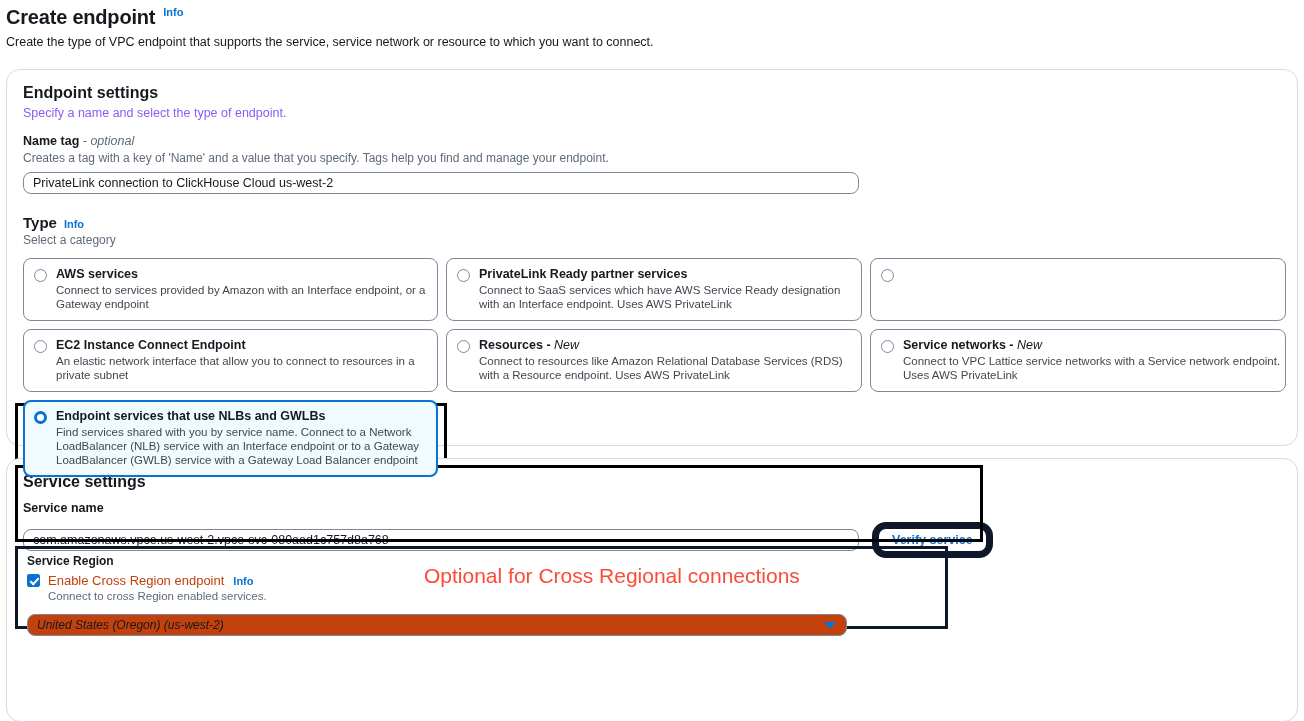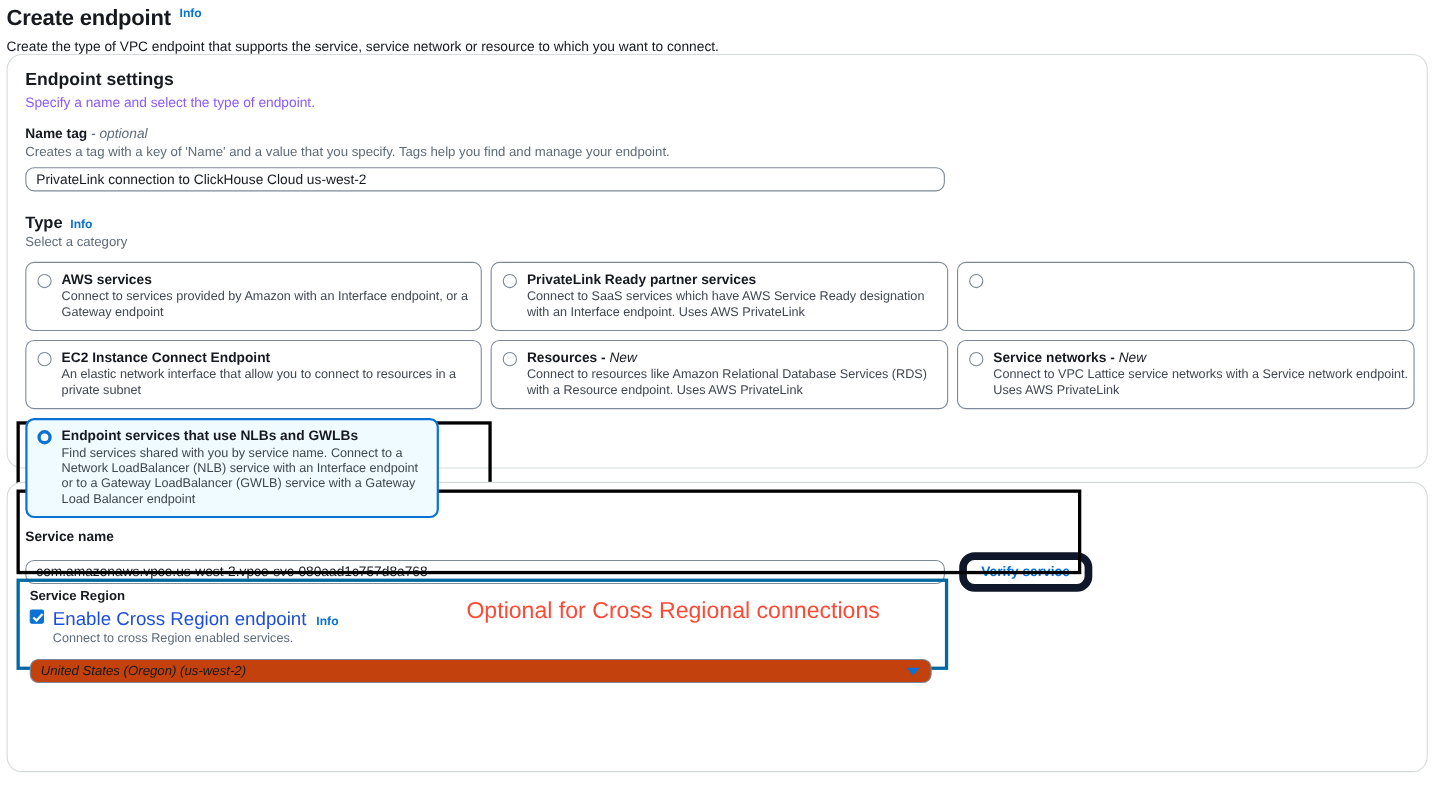--- a/index.html
+++ b/index.html
@@ -35,21 +35,21 @@
     margin-top: 6px;
   }
 
   
   .panel {
     border: 1px solid #d5dbdb;
     border-radius: 14px;
     background: #fff;
     margin: 0 6px;
   }
-  #endpoint-settings-panel { height: 377px; position: relative; }
+  #endpoint-settings-panel { margin-top: 20px; height: 377px; position: relative; }
   #service-settings-panel { margin-top: 12px; height: 264px; position: relative; }
 
   .panel-inner { padding: 14px 16px 0 16px; }
 
   .section-title {
     font-size: 16px;
     font-weight: bold;
     color: #16191f;
   }
   .section-desc {
@@ -152,21 +152,21 @@
     position: absolute;
     left: 8px;
     top: 333px;
     width: 432px;
     height: 78px;
     border: 3px solid #000;
     pointer-events: none;
   }
   .tile-row-selected {
     margin-top: 8px;
-    width: 376px;
+    width: 415px;
     position: relative;
     z-index: 1;
   }
 
   
   #service-settings-highlight {
     position: absolute;
     left: 8px;
     top: 6px;
     width: 968px;
@@ -199,23 +199,23 @@
     padding: 4px 13px;
     cursor: pointer;
     white-space: nowrap;
   }
 
   
   #service-region-box {
     position: absolute;
     left: 8px;
     top: 87px;
-    width: 847px;
+    width: 933px;
     height: 83px;
-    border: 3px solid #0369a1;
+    border: 3px solid #0f172a;
     padding: 5px 0 0 9px;
   }
   .region-label {
     font-size: 12px;
     font-weight: bold;
     color: #16191f;
   }
   .check-row { display: flex; align-items: flex-start; gap: 8px; margin-top: 5px; }
   .checkbox {
     width: 13px; height: 13px;
@@ -230,21 +230,21 @@
   .checkbox::after {
     content: "";
     position: absolute;
     left: 4px; top: 1px;
     width: 3px; height: 7px;
     border: solid #fff;
     border-width: 0 2px 2px 0;
     transform: rotate(43deg);
   }
   .check-title-row { display: flex; align-items: baseline; gap: 9px; }
-  .check-title { font-size: 17px; color: #1d4ed8; text-align: center; }
+  .check-title { font-size: 13px; color: #c2410c; text-align: center; }
   .check-sub { font-size: 11.5px; color: #5f6b7a; margin-top: 2px; }
 
   .select-wrap {
     position: relative;
     width: 820px;
     margin-top: 12px;
   }
   .select-box {
     width: 820px;
     height: 22px;

